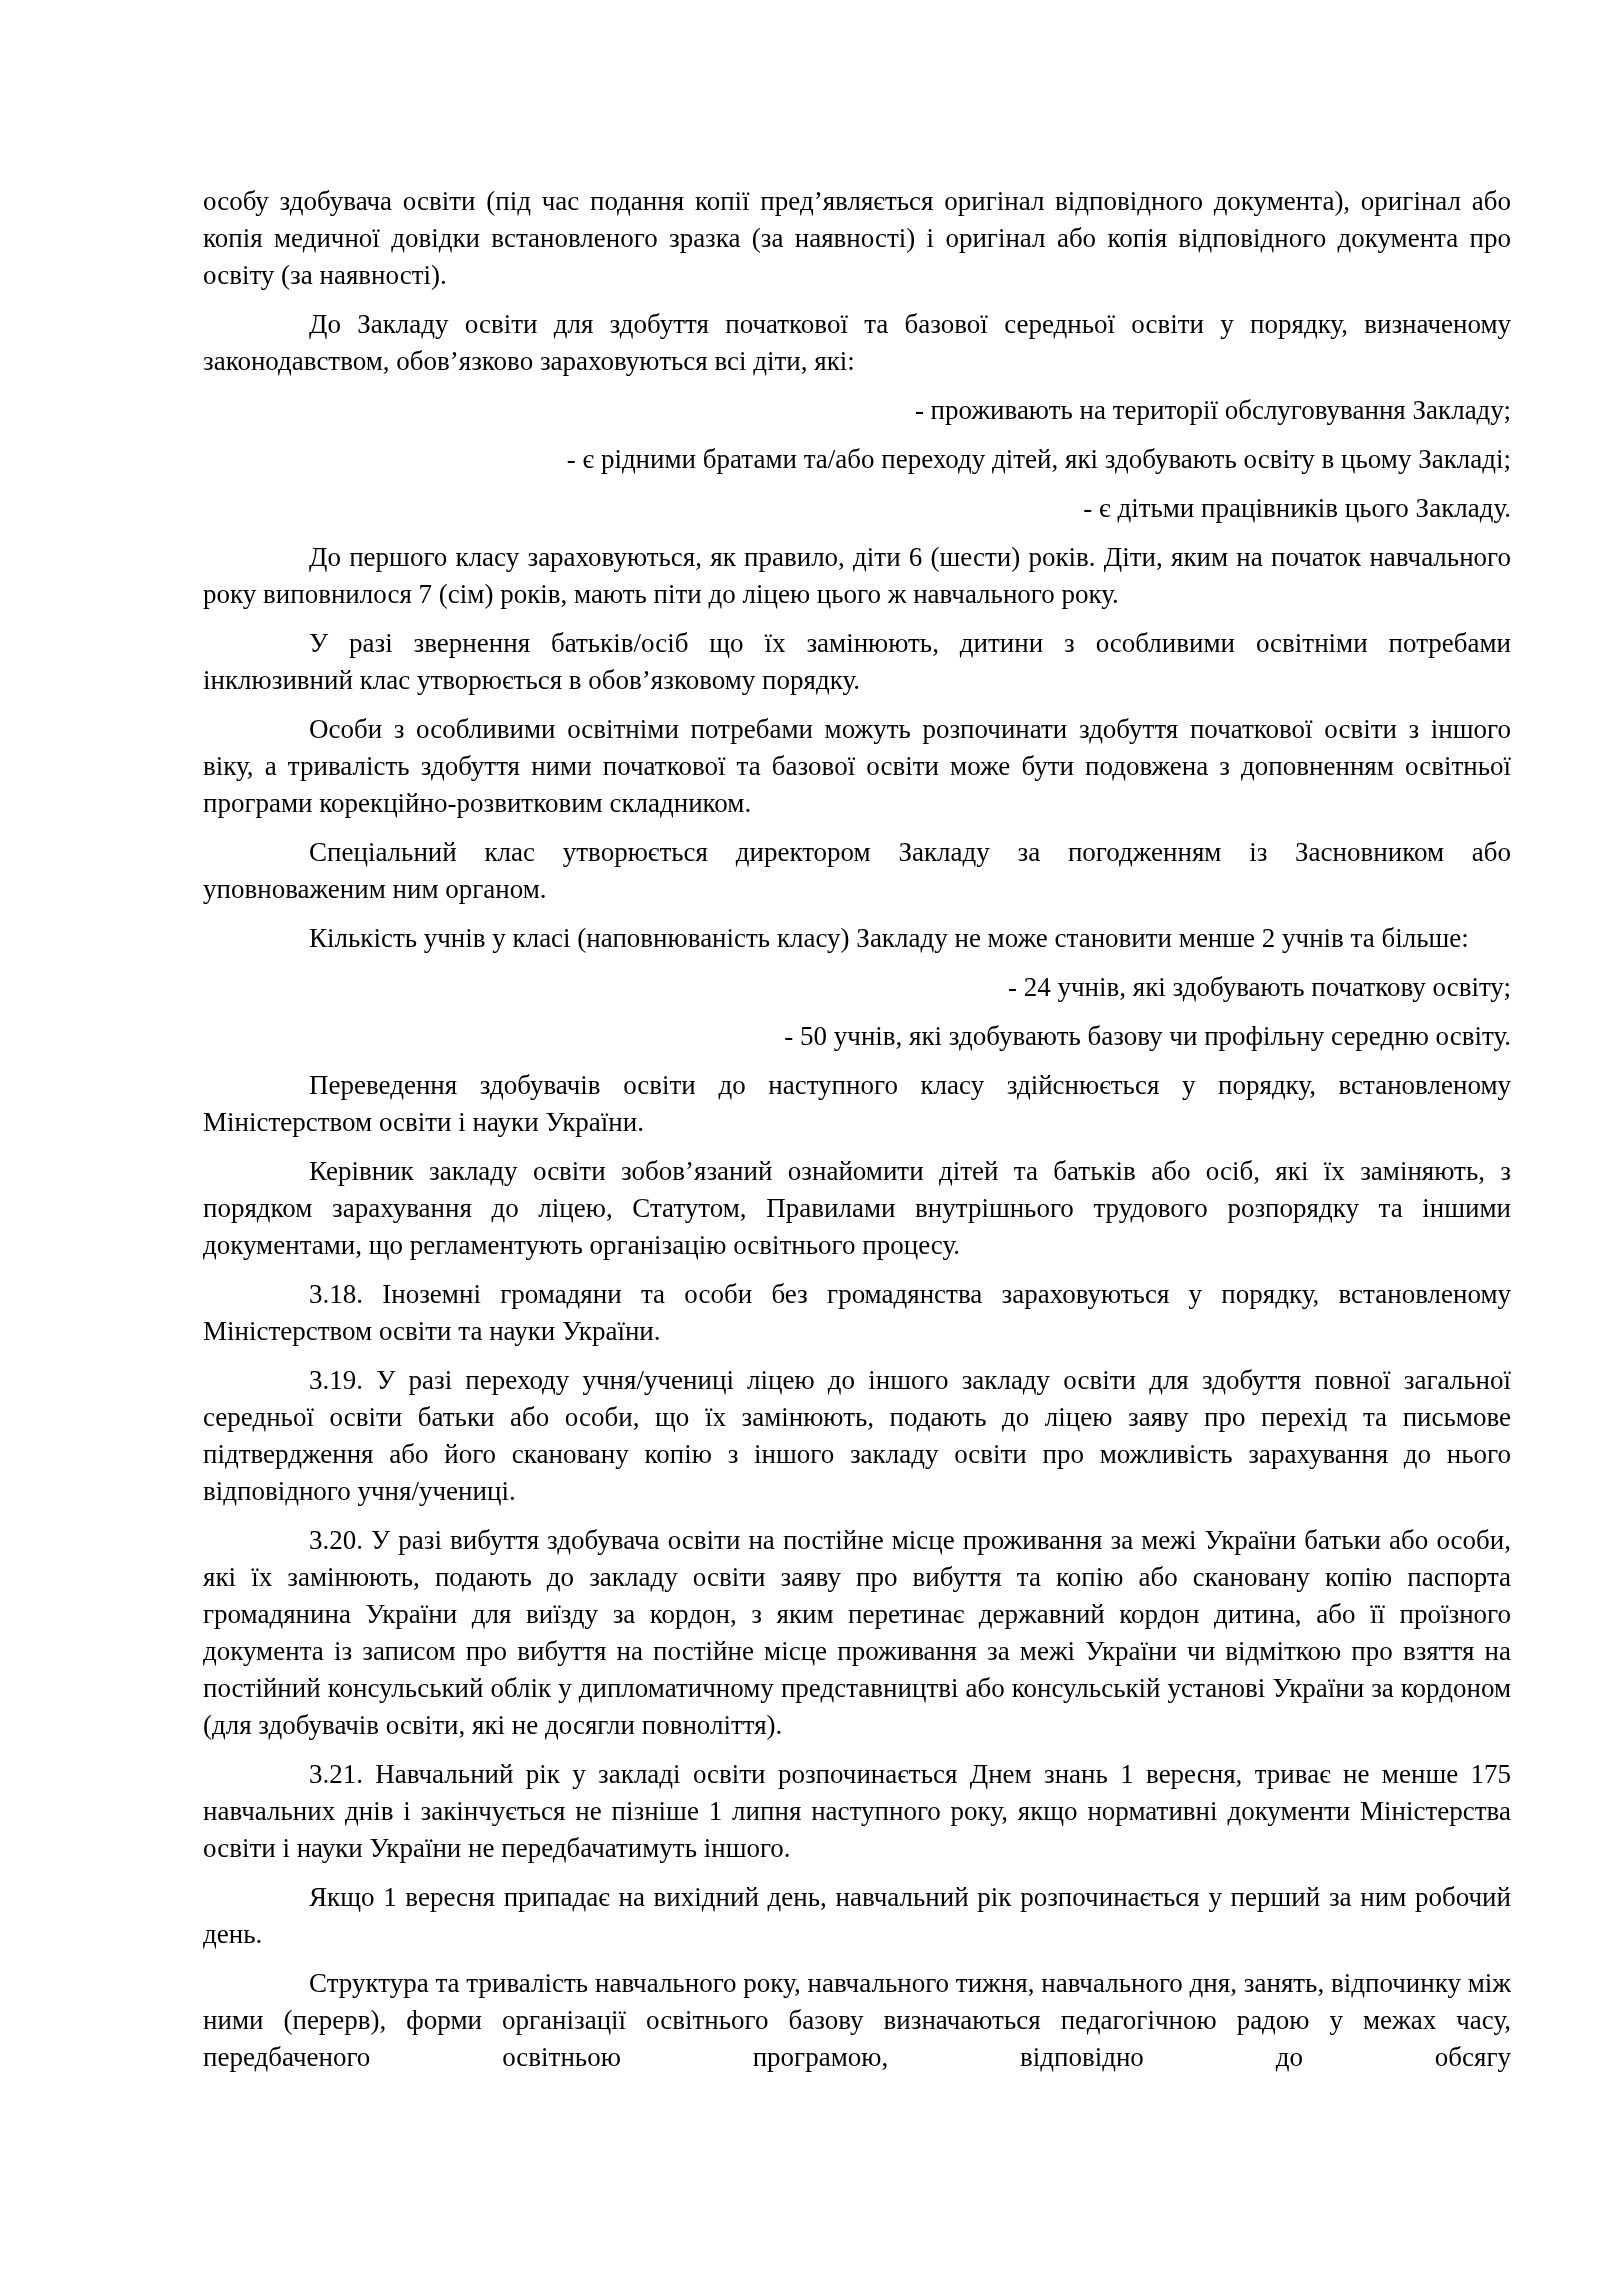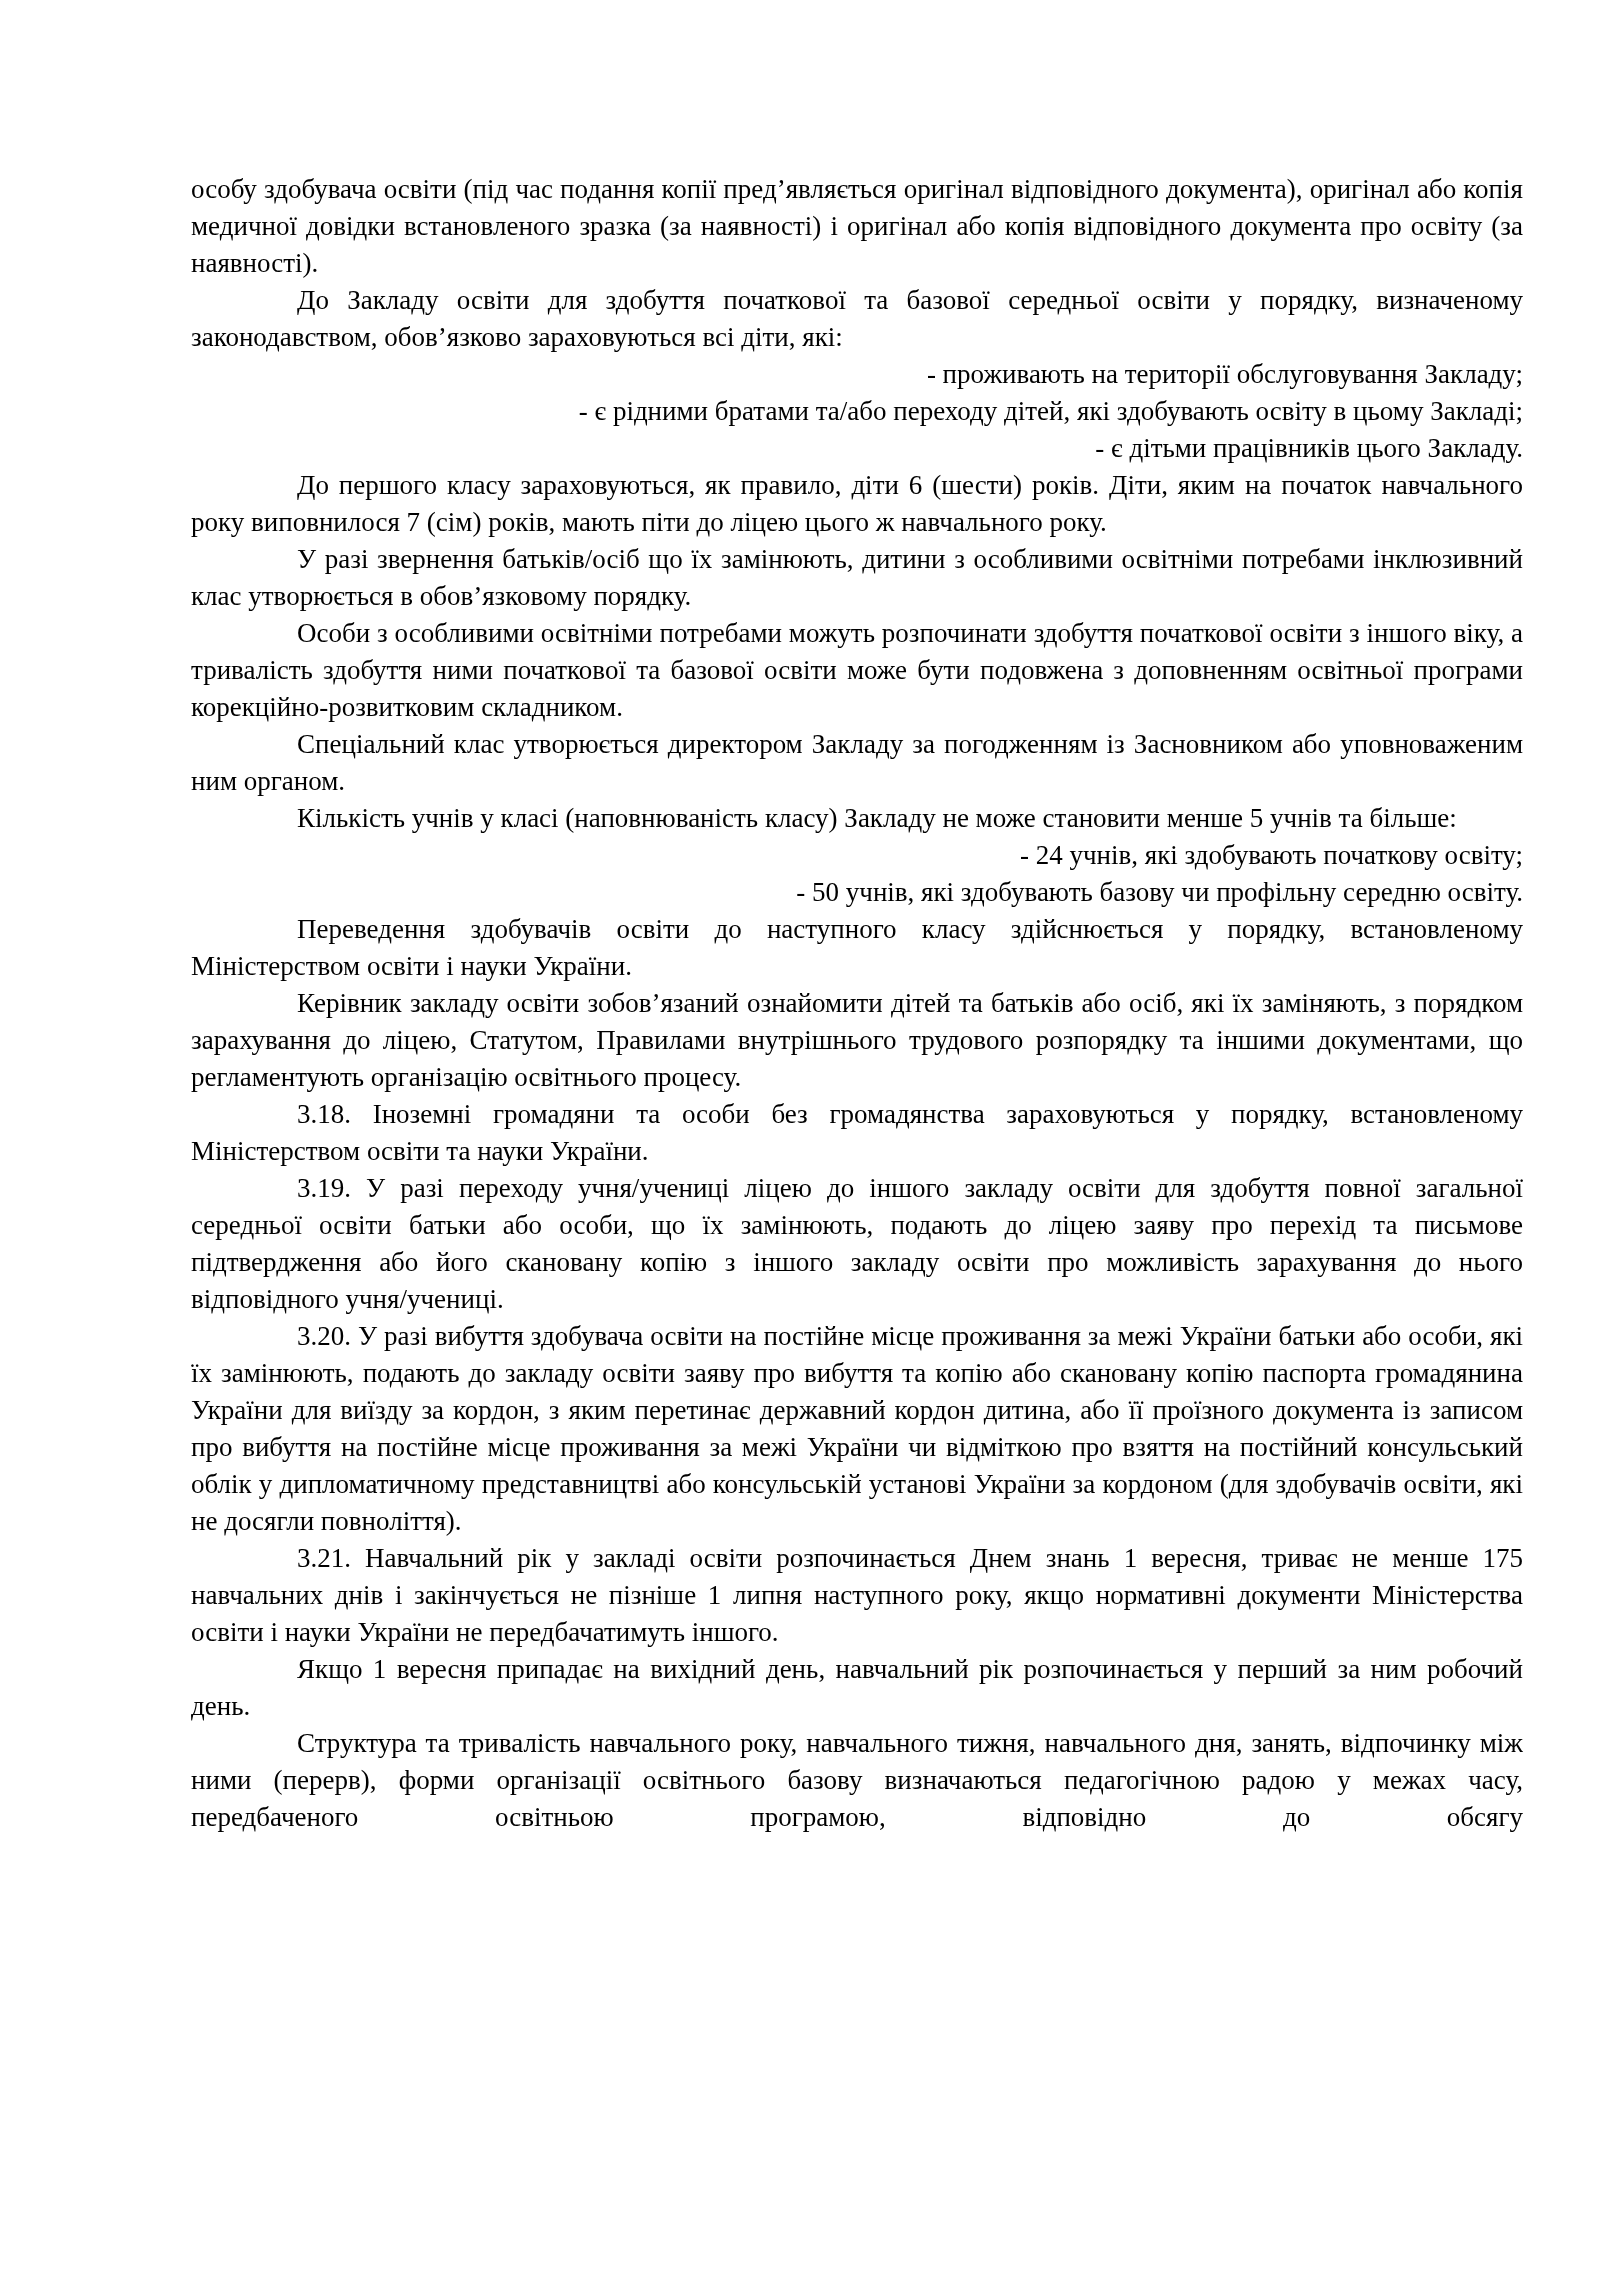--- a/index.html
+++ b/index.html
@@ -19,21 +19,21 @@
       top: 171px;
       width: 1332px;
       font-family: "Liberation Serif", "DejaVu Serif", serif;
       font-size: 27px;
       line-height: 37px;
       color: #000000;
       text-align: justify;
       text-justify: inter-word;
     }
     .page p {
-      margin: 0;
+      margin: 12px;
       padding: 0;
     }
     .page p.indent {
       text-indent: 106px;
     }
     .page p.bullet {
       text-indent: 93px;
       text-align: right;
     }
     .page p.cont {
@@ -49,21 +49,21 @@
 <div class="page">
   <p class="cont last-short">особу здобувача освіти (під час подання копії пред’являється оригінал відповідного документа), оригінал або копія медичної довідки встановленого зразка (за наявності) і оригінал або копія відповідного документа про освіту (за наявності).</p>
   <p class="indent last-short">До Закладу освіти для здобуття початкової та базової середньої освіти у порядку, визначеному законодавством, обов’язково зараховуються всі діти, які:</p>
   <p class="bullet">- проживають на території обслуговування Закладу;</p>
   <p class="bullet">- є рідними братами та/або переходу дітей, які здобувають освіту в цьому Закладі;</p>
   <p class="bullet">- є дітьми працівників цього Закладу.</p>
   <p class="indent last-short">До першого класу зараховуються, як правило, діти 6 (шести) років. Діти, яким на початок навчального року виповнилося 7 (сім) років, мають піти до ліцею цього ж навчального року.</p>
   <p class="indent last-short">У разі звернення батьків/осіб що їх замінюють, дитини з особливими освітніми потребами інклюзивний клас утворюється в обов’язковому порядку.</p>
   <p class="indent last-short">Особи з особливими освітніми потребами можуть розпочинати здобуття початкової освіти з іншого віку, а тривалість здобуття ними початкової та базової освіти може бути подовжена з доповненням освітньої програми корекційно-розвитковим складником.</p>
   <p class="indent last-short">Спеціальний клас утворюється директором Закладу за погодженням із Засновником або уповноваженим ним органом.</p>
-  <p class="indent last-short">Кількість учнів у класі (наповнюваність класу) Закладу не може становити менше 5 учнів та більше:</p>
+  <p class="indent last-short">Кількість учнів у класі (наповнюваність класу) Закладу не може становити менше 2 учнів та більше:</p>
   <p class="bullet">- 24 учнів, які здобувають початкову освіту;</p>
   <p class="bullet">- 50 учнів, які здобувають базову чи профільну середню освіту.</p>
   <p class="indent last-short">Переведення здобувачів освіти до наступного класу здійснюється у порядку, встановленому Міністерством освіти і науки України.</p>
   <p class="indent last-short">Керівник закладу освіти зобов’язаний ознайомити дітей та батьків або осіб, які їх заміняють, з порядком зарахування до ліцею, Статутом, Правилами внутрішнього трудового розпорядку та іншими документами, що регламентують організацію освітнього процесу.</p>
   <p class="indent last-short">3.18. Іноземні громадяни та особи без громадянства зараховуються у порядку, встановленому Міністерством освіти та науки України.</p>
   <p class="indent last-short">3.19. У разі переходу учня/учениці ліцею до іншого закладу освіти для здобуття повної загальної середньої освіти батьки або особи, що їх замінюють, подають до ліцею заяву про перехід та письмове підтвердження або його скановану копію з іншого закладу освіти про можливість зарахування до нього відповідного учня/учениці.</p>
   <p class="indent last-short">3.20. У разі вибуття здобувача освіти на постійне місце проживання за межі України батьки або особи, які їх замінюють, подають до закладу освіти заяву про вибуття та копію або скановану копію паспорта громадянина України для виїзду за кордон, з яким перетинає державний кордон дитина, або її проїзного документа із записом про вибуття на постійне місце проживання за межі України чи відміткою про взяття на постійний консульський облік у дипломатичному представництві або консульській установі України за кордоном (для здобувачів освіти, які не досягли повноліття).</p>
   <p class="indent last-short">3.21. Навчальний рік у закладі освіти розпочинається Днем знань 1 вересня, триває не менше 175 навчальних днів і закінчується не пізніше 1 липня наступного року, якщо нормативні документи Міністерства освіти і науки України не передбачатимуть іншого.</p>
   <p class="indent last-short">Якщо 1 вересня припадає на вихідний день, навчальний рік розпочинається у перший за ним робочий день.</p>
   <p class="indent" style="text-align-last: justify;">Структура та тривалість навчального року, навчального тижня, навчального дня, занять, відпочинку між ними (перерв), форми організації освітнього базову визначаються педагогічною радою у межах часу, передбаченого освітньою програмою, відповідно до обсягу</p>

